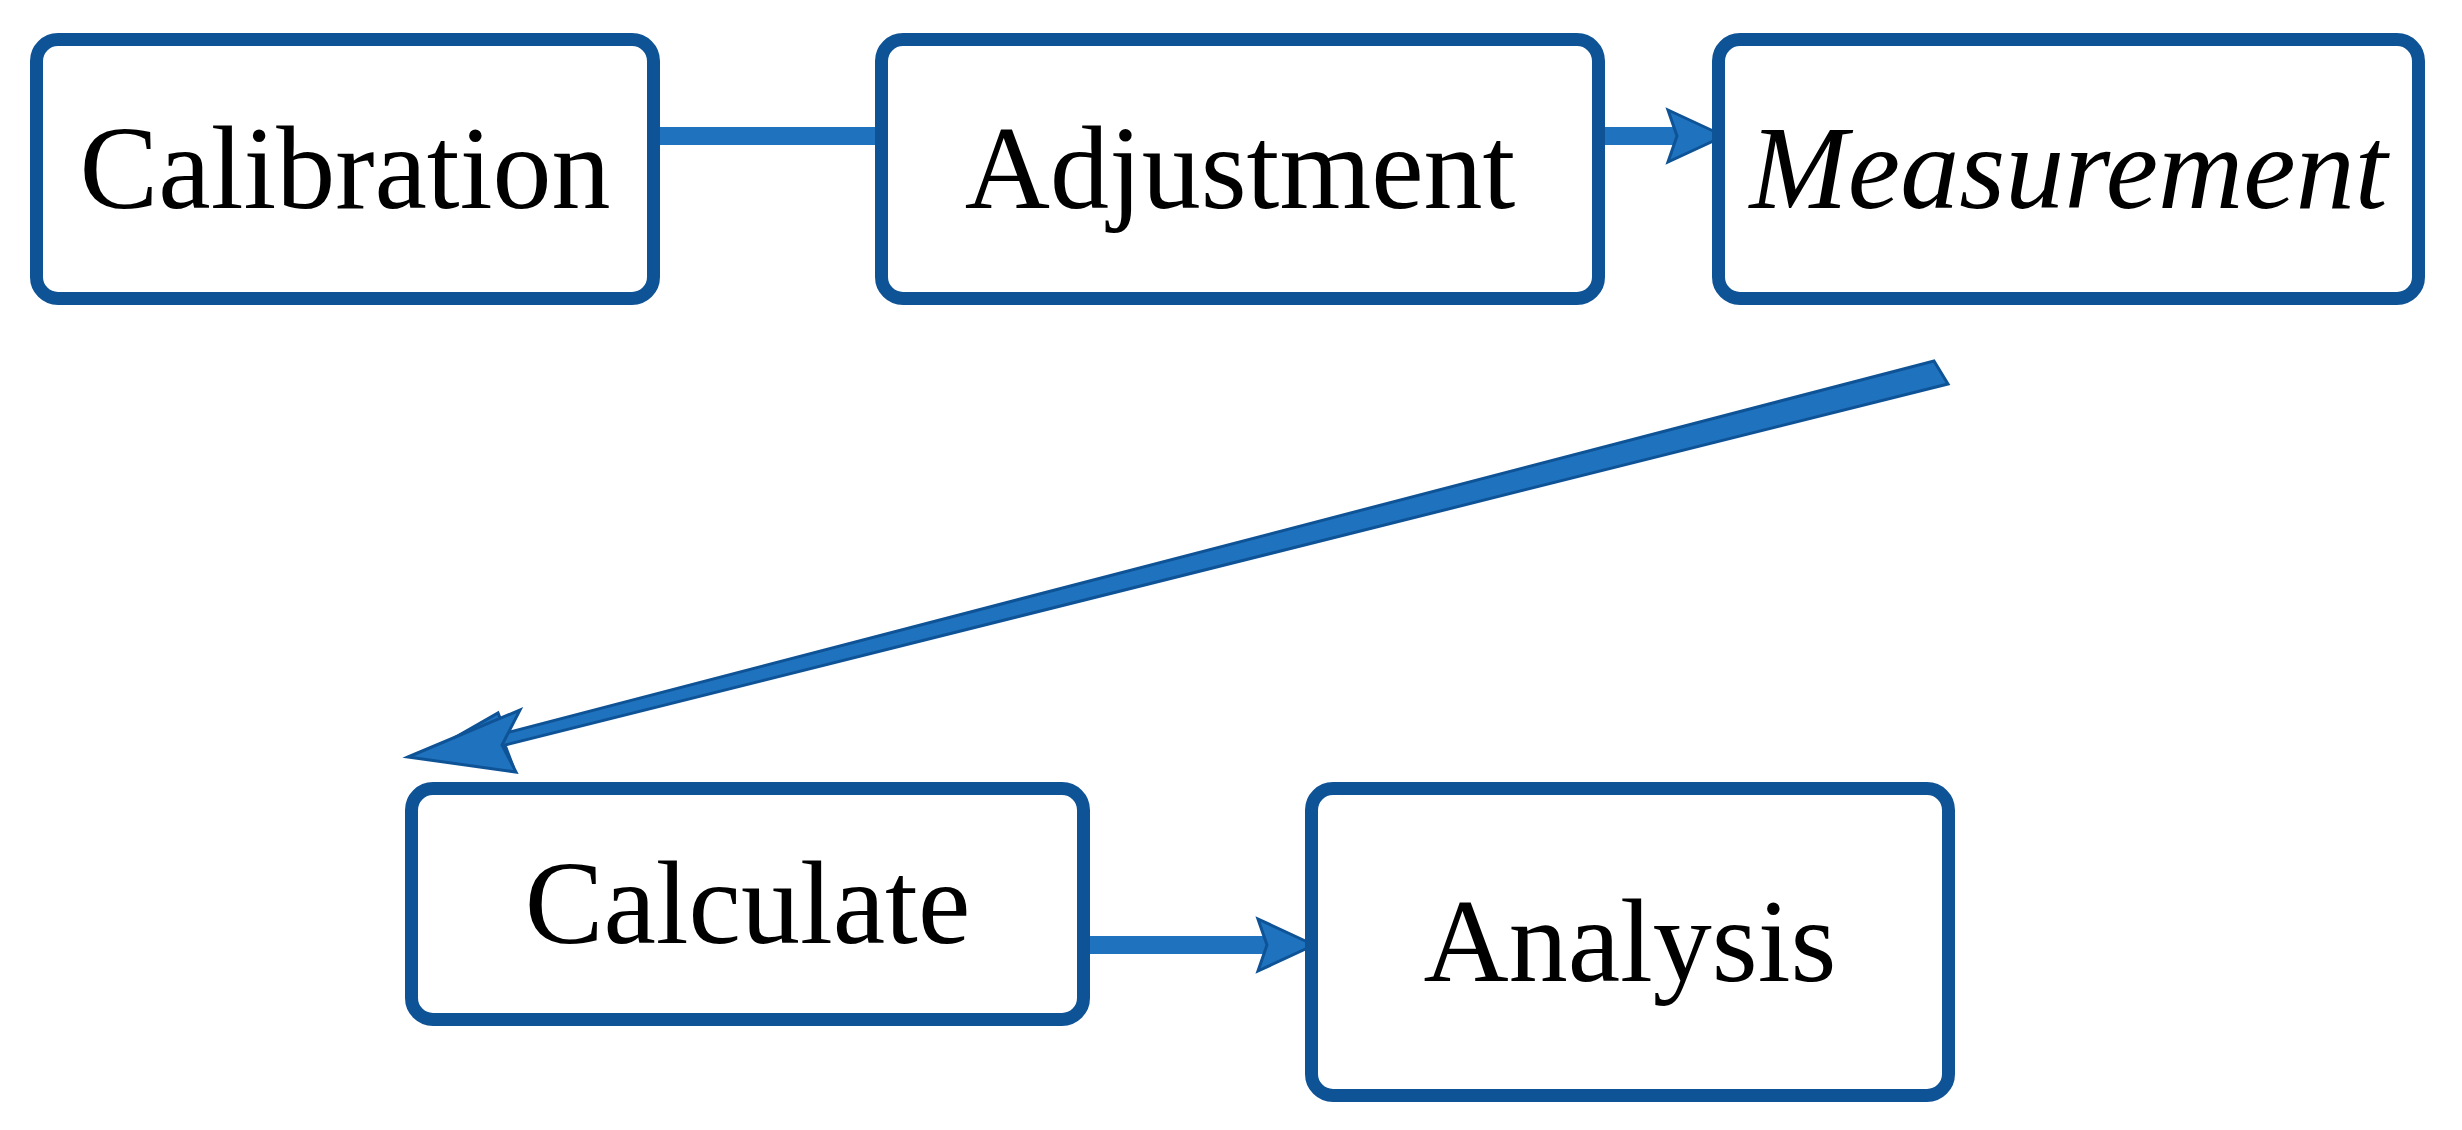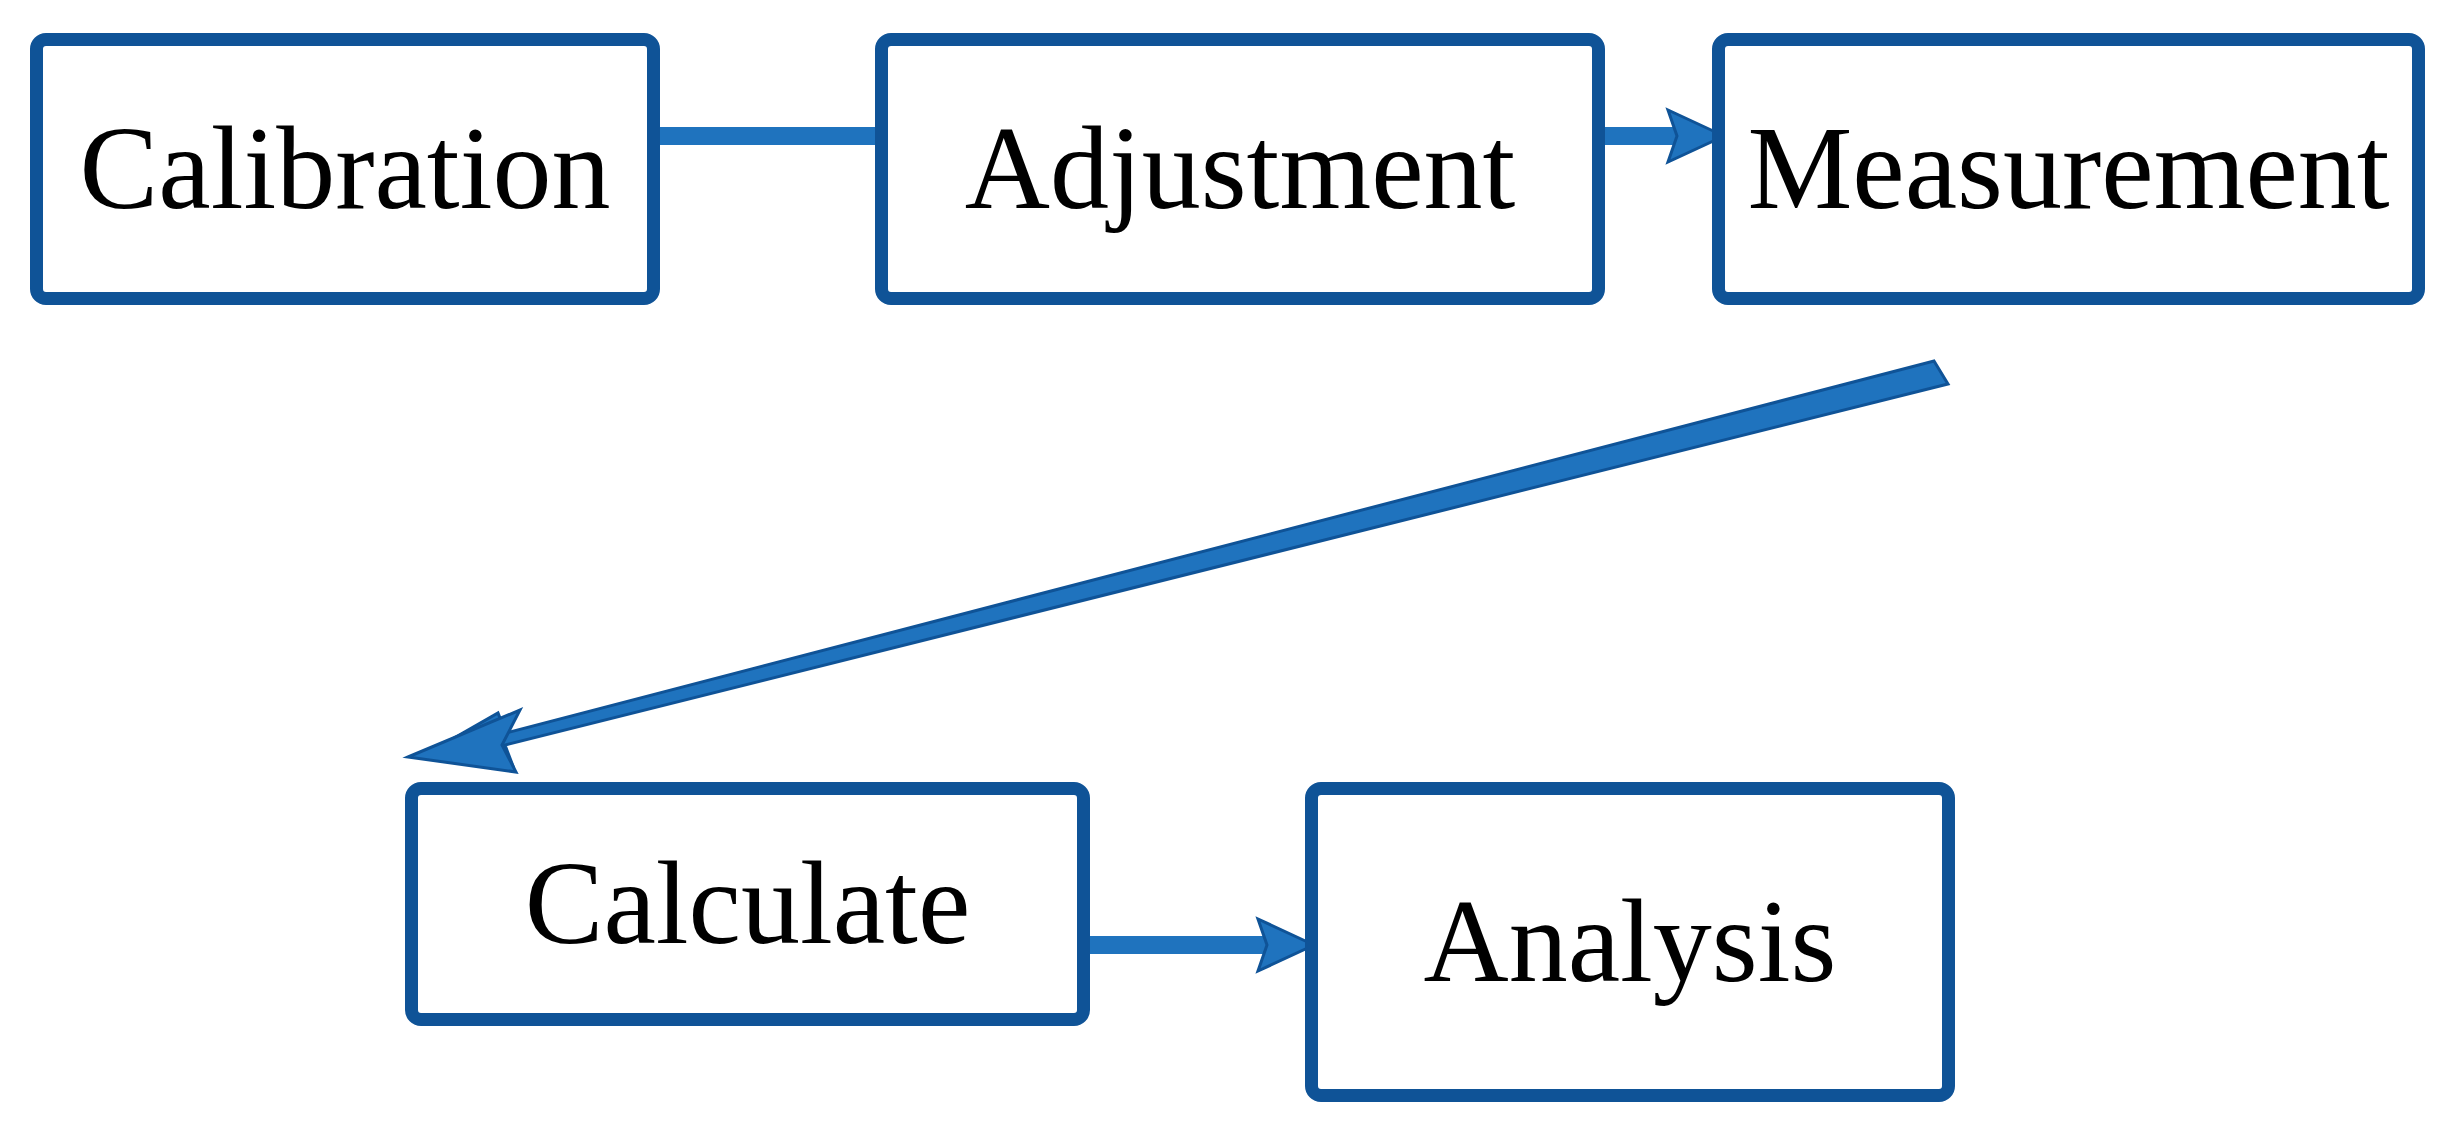--- a/index.html
+++ b/index.html
@@ -18,38 +18,38 @@
     background: #ffffff;
     overflow: hidden;
   }
   .node {
     position: absolute;
     box-sizing: border-box;
     background: #ffffff;
     border-style: solid;
     border-color: #0F5397;
     border-width: 13px;
-    border-radius: 16px;
+    border-radius: 28px;
     display: flex;
     align-items: center;
     justify-content: center;
   }
   .node-label {
     font-family: "Liberation Serif", "DejaVu Serif", serif;
     color: #000000;
     font-size: 118px;
     line-height: 1;
     letter-spacing: 0px;
     white-space: nowrap;
     user-select: none;
   }
   
   #node-calibration { left: 30px;   top: 33px;  width: 630px; height: 272px; }
   #node-adjustment  { left: 875px;  top: 33px;  width: 730px; height: 272px; }
-  #node-measurement { left: 1712px; top: 33px;  width: 713px; height: 272px; }
+  #node-measurement { left: 1712px; top: 33px;  width: 713px; height: 272px; font-style: italic; }
   #node-calculate   { left: 405px;  top: 782px; width: 685px; height: 244px; }
   #node-analysis    { left: 1305px; top: 782px; width: 650px; height: 320px; }
 
   #svg-connectors {
     position: absolute;
     left: 0;
     top: 0;
     width: 2462px;
     height: 1130px;
     pointer-events: none;

